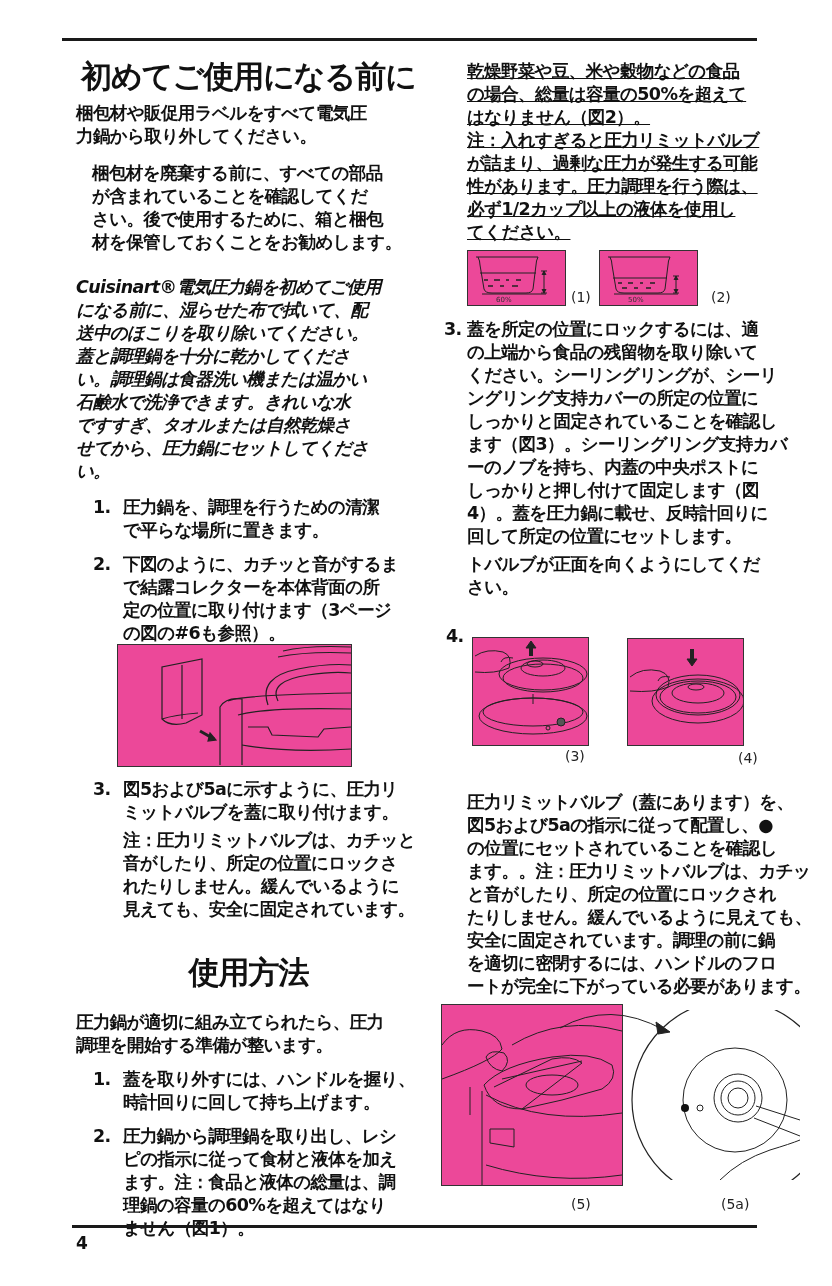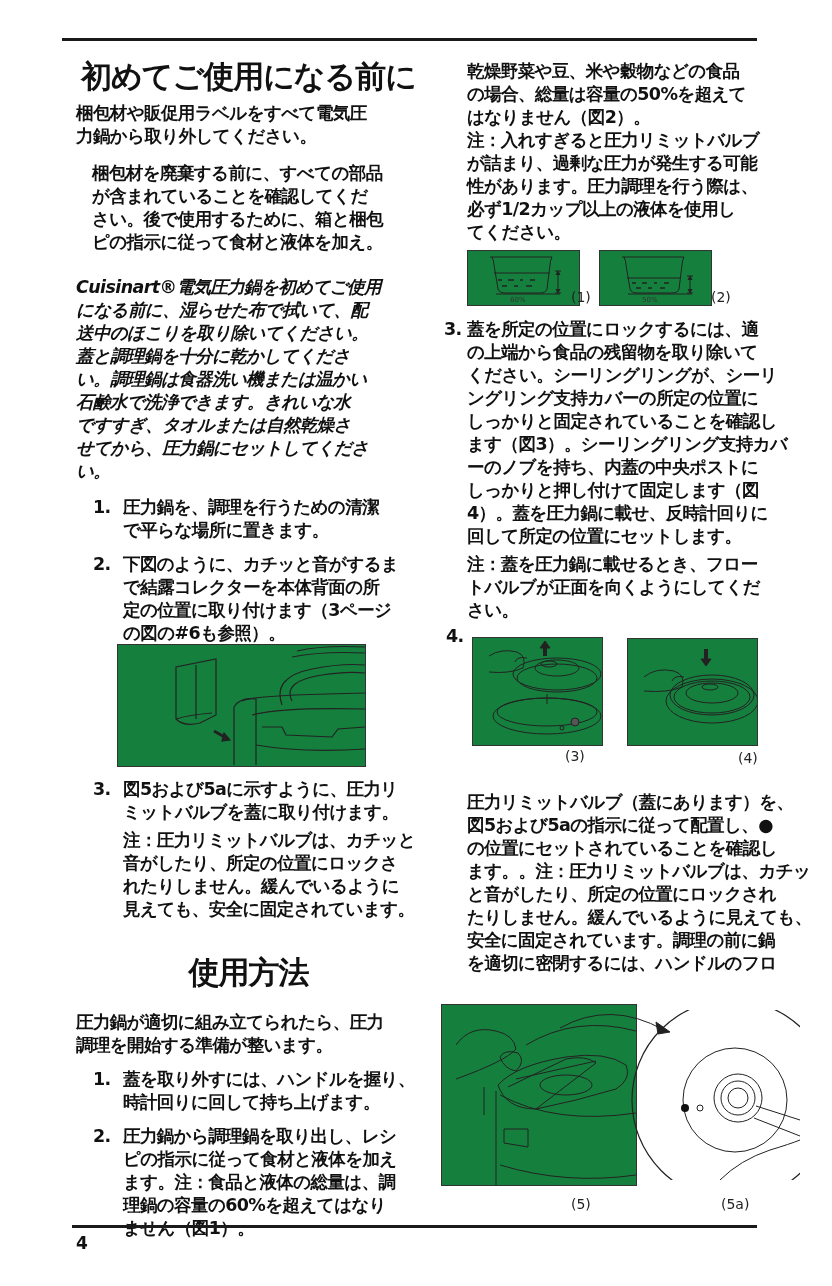--- a/index.html
+++ b/index.html
@@ -14,21 +14,21 @@
     font-size: 31px; font-weight: bold; line-height: 40px; margin: 0; letter-spacing: -1px;
     white-space: nowrap;
     text-align: center;
   }
   .p {
     font-size: 17.5px; font-weight: bold; line-height: 23px; margin: 0; letter-spacing: -0.6px;
   }
   .p .ln { display: block; white-space: nowrap; }
   .item { position: relative; padding-left: 30px; }
   .item .num { position: absolute; left: 0; top: 0; }
-  .fig { position: absolute; border: 1.5px solid #333; background: #15803d; padding-left: 14px; }
+  .fig { position: absolute; border: 1.5px solid #333; background: #ec4899; }
   .caption { position: absolute; font-size: 14px; font-weight: normal; color: #222; }
   .pagenum { position: absolute; font-size: 17px; font-weight: bold; }
   svg { display: block; }
 </style>
 </head>
 <body>
 
 <div class="rule" style="left:62px; top:38px; width:340px;"></div>
 <div class="rule" style="left:400px; top:38px; width:357px;"></div>
 
@@ -37,21 +37,21 @@
 
   <p class="p" style="margin-top:6px;">
     <span class="ln">梱包材や販促用ラベルをすべて電気圧</span>
     <span class="ln">力鍋から取り外してください。</span>
   </p>
 
   <p class="p" style="margin-top:14px;margin-left:16px;">
     <span class="ln">梱包材を廃棄する前に、すべての部品</span>
     <span class="ln">が含まれていることを確認してくだ</span>
     <span class="ln">さい。後で使用するために、箱と梱包</span>
-    <span class="ln">ピの指示に従って食材と液体を加え。</span>
+    <span class="ln">材を保管しておくことをお勧めします。</span>
   </p>
 
   <p class="p" style="margin-top:22px;font-style:italic;">
     <span class="ln">Cuisinart®電気圧力鍋を初めてご使用</span>
     <span class="ln">になる前に、湿らせた布で拭いて、配</span>
     <span class="ln">送中のほこりを取り除いてください。</span>
     <span class="ln">蓋と調理鍋を十分に乾かしてくださ</span>
     <span class="ln">い。調理鍋は食器洗い機または温かい</span>
     <span class="ln">石鹸水で洗浄できます。きれいな水</span>
     <span class="ln">ですすぎ、タオルまたは自然乾燥さ</span>
@@ -130,21 +130,21 @@
       <span class="num">2.</span>
       <span class="ln">圧力鍋から調理鍋を取り出し、レシ</span>
       <span class="ln">ピの指示に従って食材と液体を加え</span>
       <span class="ln">ます。注：食品と液体の総量は、調</span>
       <span class="ln">理鍋の容量の60%を超えてはなり</span>
       <span class="ln">ません（図1）。</span>
     </p>
   </div>
 </div>
 
-<div class="col" style="left:467px; top:60px; width:320px;">
+<div class="col" style="left:467px; top:60px; width:320px;text-decoration:underline;">
   <p class="p">
     <span class="ln">乾燥野菜や豆、米や穀物などの食品</span>
     <span class="ln">の場合、総量は容量の50%を超えて</span>
     <span class="ln">はなりません（図2）。</span>
     <span class="ln">注：入れすぎると圧力リミットバルブ</span>
     <span class="ln">が詰まり、過剰な圧力が発生する可能</span>
     <span class="ln">性があります。圧力調理を行う際は、</span>
     <span class="ln">必ず1/2カップ以上の液体を使用し</span>
     <span class="ln">てください。</span>
   </p>
@@ -196,21 +196,20 @@
     <span class="ln">ください。シーリングリングが、シーリ</span>
     <span class="ln">ングリング支持カバーの所定の位置に</span>
     <span class="ln">しっかりと固定されていることを確認し</span>
     <span class="ln">ます（図3）。シーリングリング支持カバ</span>
     <span class="ln">ーのノブを持ち、内蓋の中央ポストに</span>
     <span class="ln">しっかりと押し付けて固定します（図</span>
     <span class="ln">4）。蓋を圧力鍋に載せ、反時計回りに</span>
     <span class="ln">回して所定の位置にセットします。</span>
   </p>
   <p class="p" style="padding-left:23px; margin-top:5px;">
-    <span class="ln">注：蓋を圧力鍋に載せるとき、フロー</span>
     <span class="ln">トバルブが正面を向くようにしてくだ</span>
     <span class="ln">さい。</span>
   </p>
 </div>
 
 <div class="p" style="position:absolute; left:446px; top:625px;">4.</div>
 
 <div class="fig" style="left:472px; top:637px; width:115px; height:107px;">
   <svg width="115" height="107" viewBox="0 0 115 107">
     <g fill="none" stroke="#222" stroke-width="1">
@@ -252,20 +251,21 @@
 <div class="col" style="left:467px; top:791px; width:330px;">
   <p class="p">
     <span class="ln">圧力リミットバルブ（蓋にあります）を、</span>
     <span class="ln">図5および5aの指示に従って配置し、●</span>
     <span class="ln">の位置にセットされていることを確認し</span>
     <span class="ln">ます。。注：圧力リミットバルブは、カチッ</span>
     <span class="ln">と音がしたり、所定の位置にロックされ</span>
     <span class="ln">たりしません。緩んでいるように見えても、</span>
     <span class="ln">安全に固定されています。調理の前に鍋</span>
     <span class="ln">を適切に密閉するには、ハンドルのフロ</span>
+    <span class="ln">ートが完全に下がっている必要があります。</span>
   </p>
 </div>
 
 <div class="fig" style="left:441px; top:1004px; width:180px; height:180px;">
   <svg width="180" height="180" viewBox="0 0 180 180">
     <g fill="none" stroke="#222" stroke-width="1">
       <path d="M0 40 Q14 20 40 26 Q58 30 60 44 Q50 56 0 74"></path>
       <path d="M44 52 Q48 44 62 48 Q70 56 60 66 Q48 64 44 52 Z"></path>
       <path d="M70 40 Q120 10 180 26"></path>
       <path d="M42 80 Q60 60 110 52 Q150 46 170 60 Q176 74 160 84 Q120 96 80 104 Q50 104 42 80 Z"></path>

